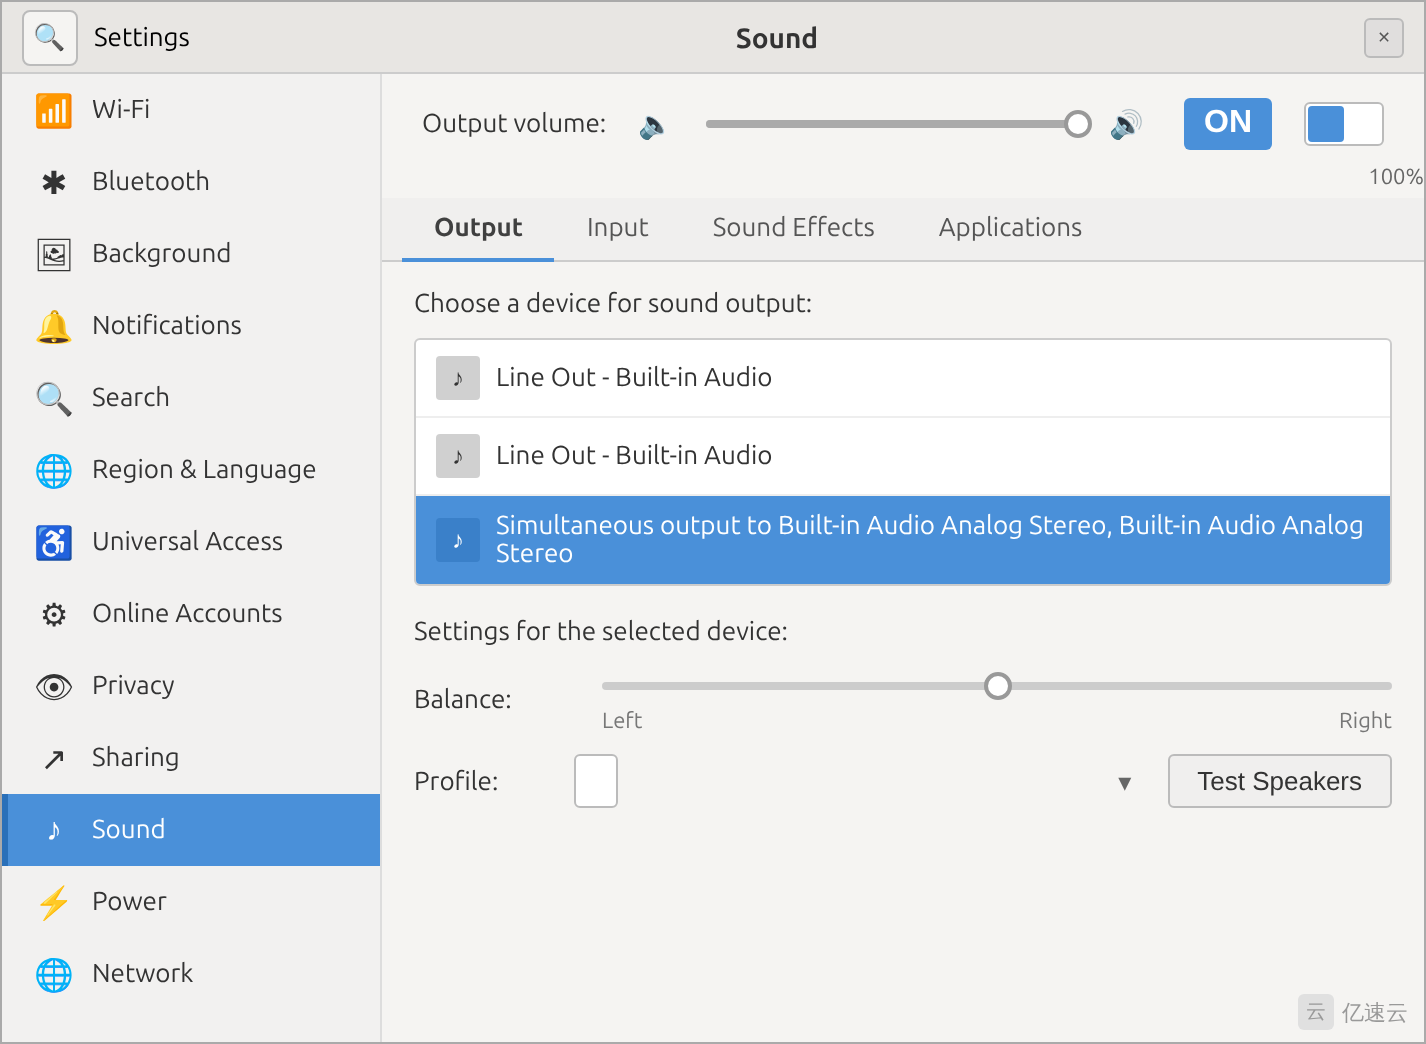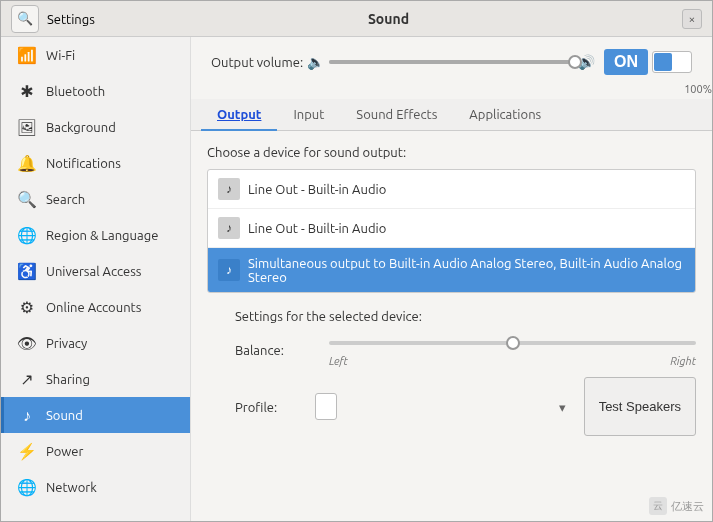--- a/index.html
+++ b/index.html
@@ -107,21 +107,21 @@
       flex: 1;
       display: flex;
       flex-direction: column;
       background: #f5f4f2;
       overflow: hidden;
     }
     .volume-bar {
       display: flex;
       align-items: center;
       padding: 12px 20px 8px;
-      gap: 4px;
+      gap: 16px;
       background: #f5f4f2;
     }
     .volume-label {
       font-size: 13px;
       color: #333;
       white-space: nowrap;
     }
     .volume-icon {
       font-size: 14px;
       color: #666;
@@ -184,24 +184,23 @@
     }
     .tab {
       padding: 8px 16px;
       font-size: 13px;
       color: #555;
       cursor: pointer;
       border-bottom: 2px solid transparent;
       margin-bottom: -1px;
     }
     .tab.active {
-      color: #1d4ed8;
+      color: #404040;
       border-bottom: 2px solid #4a90d9;
       font-weight: bold;
-      text-decoration: underline;
     }
     .panel {
       flex: 1;
       padding: 14px 16px;
       overflow-y: auto;
     }
     .section-title {
       font-size: 13px;
       color: #333;
       margin-bottom: 10px;
@@ -238,21 +237,20 @@
       display: flex;
       align-items: center;
       justify-content: center;
       font-size: 12px;
     }
     .device-item.selected .dev-icon {
       background: #3a80c9;
     }
     .settings-section {
       margin-top: 4px;
-      margin-left: 28px;
     }
     .settings-row {
       display: flex;
       align-items: center;
       margin-bottom: 10px;
       gap: 24px;
     }
     .settings-label {
       font-size: 13px;
       color: #333;
@@ -284,21 +282,20 @@
       transform: translate(-50%, -50%);
       cursor: pointer;
     }
     .balance-labels {
       display: flex;
       justify-content: space-between;
       padding: 0 0px;
       font-size: 11px;
       color: #777;
       margin-top: 2px;
-      font-style: italic;
     }
     .profile-row {
       display: flex;
       align-items: center;
       gap: 10px;
       margin-top: 6px;
     }
     .profile-select {
       flex: 1;
       padding: 5px 10px;
@@ -318,21 +315,21 @@
     .profile-select-wrapper::after {
       content: '▾';
       position: absolute;
       right: 8px;
       top: 50%;
       transform: translateY(-50%);
       pointer-events: none;
       color: #666;
     }
     .test-speakers-btn {
-      padding: 21px 14px;
+      padding: 5px 14px;
       border: 1px solid #bbb;
       border-radius: 3px;
       background: #f0efee;
       font-size: 13px;
       cursor: pointer;
       color: #333;
     }
     .watermark {
       position: absolute;
       bottom: 6px;

